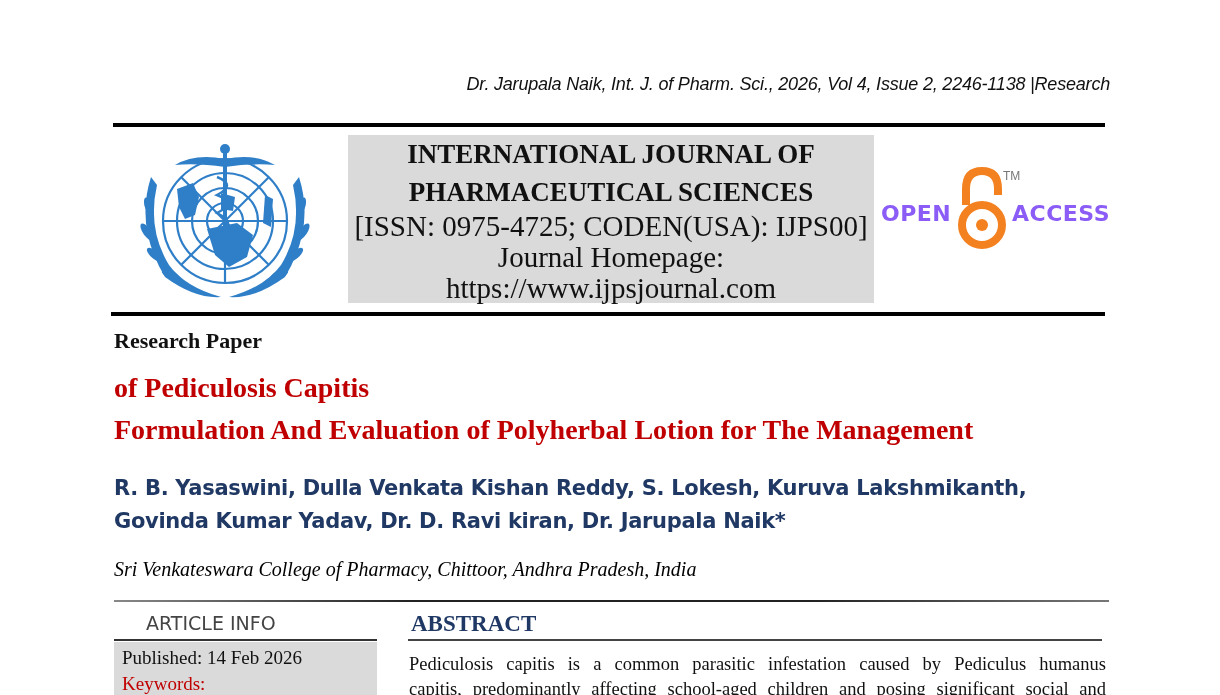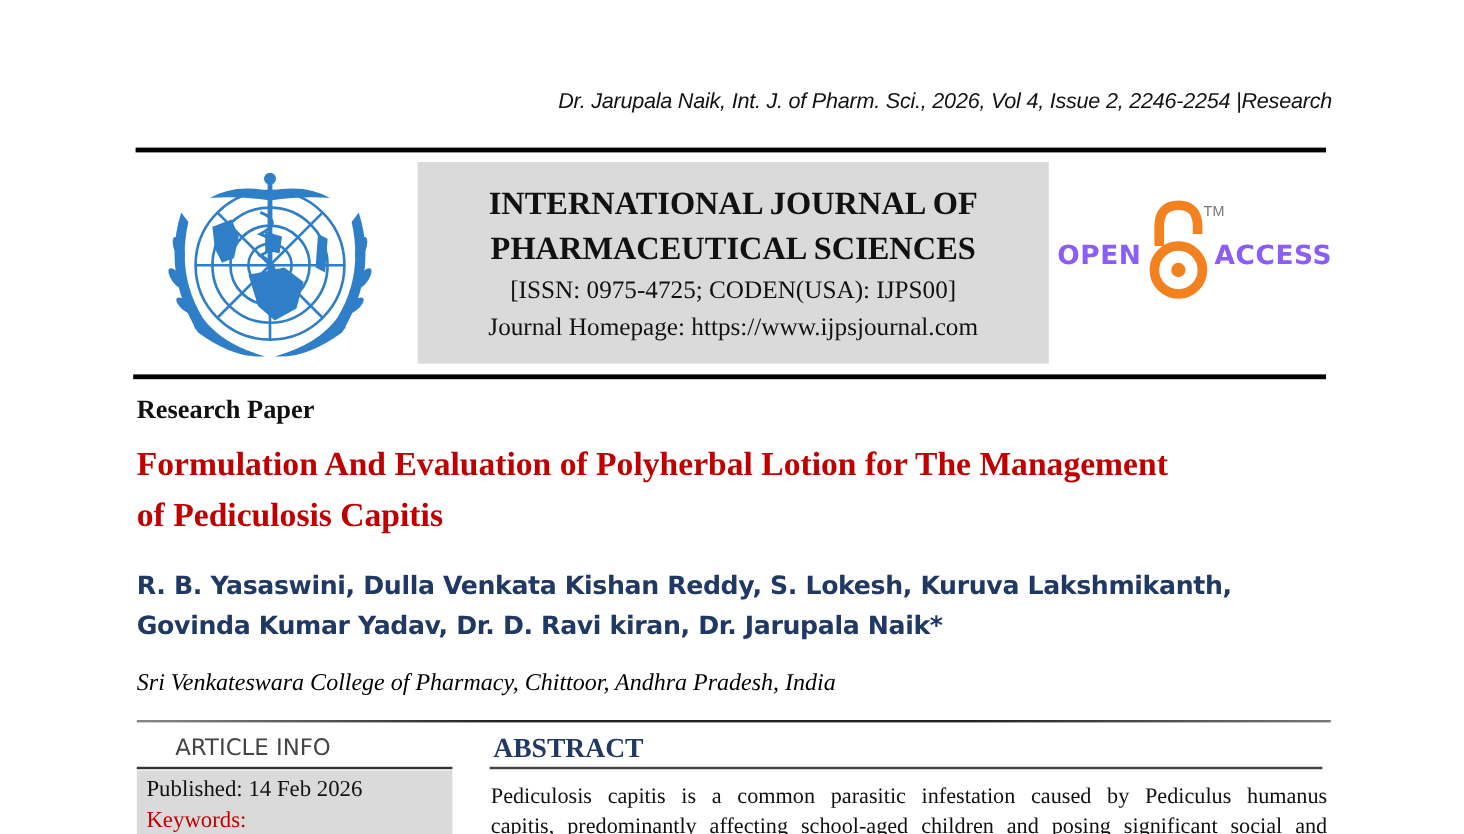--- a/index.html
+++ b/index.html
@@ -33,21 +33,21 @@
       position: absolute; left: 348px; top: 135px; width: 526px; height: 168px;
       background: #dadada;
       display: flex; flex-direction: column; align-items: center; justify-content: center;
       text-align: center;
     }
     .journal-name {
       font-family: "Liberation Serif", serif; font-weight: bold;
       font-size: 27px; line-height: 38px; color: #111;
     }
     .journal-meta {
-      font-family: "Liberation Serif", serif; font-size: 21px; line-height: 31px; color: #111;
+      font-family: "Liberation Serif", serif; font-size: 29px; line-height: 31px; color: #111;
     }
 
     .open-access {
       position: absolute; left: 880px; top: 165px; width: 230px; height: 90px;
     }
     .oa-text {
       position: absolute; top: 36px;
       font-family: "DejaVu Sans", sans-serif; font-weight: bold; font-size: 22px;
       color: #8b5cf6; letter-spacing: 0.5px;
     }
@@ -111,21 +111,21 @@
     }
     .abstract-text {
       position: absolute; left: 409px; top: 652px; width: 697px;
       font-family: "Liberation Serif", serif; font-size: 18.5px; line-height: 25px;
       color: #111; text-align: justify; text-align-last: justify;
     }
   </style>
 </head>
 <body>
 
-<div class="running-head">Dr. Jarupala Naik, Int. J. of Pharm. Sci., 2026, Vol 4, Issue 2, 2246-2254 |Research</div>
+<div class="running-head">Dr. Jarupala Naik, Int. J. of Pharm. Sci., 2026, Vol 4, Issue 2, 2246-1138 |Research</div>
 
 <div class="rule-top"></div>
 
 <div class="logo-emblem">
   <svg width="200" height="168" viewBox="0 0 200 168">
     <g fill="none" stroke="#2f7fc8" stroke-width="2.2">
       <circle cx="100" cy="84" r="62"></circle>
       <circle cx="100" cy="84" r="48"></circle>
       <circle cx="100" cy="84" r="33"></circle>
       <circle cx="100" cy="84" r="18"></circle>
@@ -178,22 +178,22 @@
   </svg>
   <span class="oa-tm">TM</span>
   <span class="oa-text oa-access">ACCESS</span>
 </div>
 
 <div class="rule-bottom"></div>
 
 <div class="paper-type">Research Paper</div>
 
 <div class="paper-title">
+  <div>of Pediculosis Capitis</div>
   <div>Formulation And Evaluation of Polyherbal Lotion for The Management</div>
-  <div>of Pediculosis Capitis</div>
 </div>
 
 <div class="authors">
   <div>R. B. Yasaswini, Dulla Venkata Kishan Reddy, S. Lokesh, Kuruva Lakshmikanth,</div>
   <div>Govinda Kumar Yadav, Dr. D. Ravi kiran, Dr. Jarupala Naik*</div>
 </div>
 
 <div class="affiliation">Sri Venkateswara College of Pharmacy, Chittoor, Andhra Pradesh, India</div>
 
 <div class="rule-section"></div>

